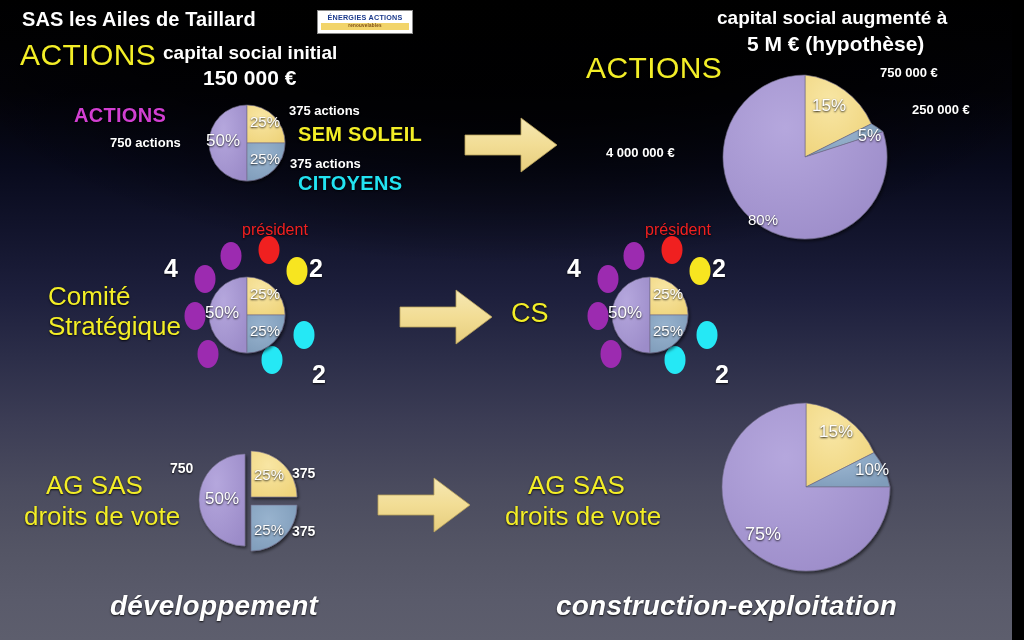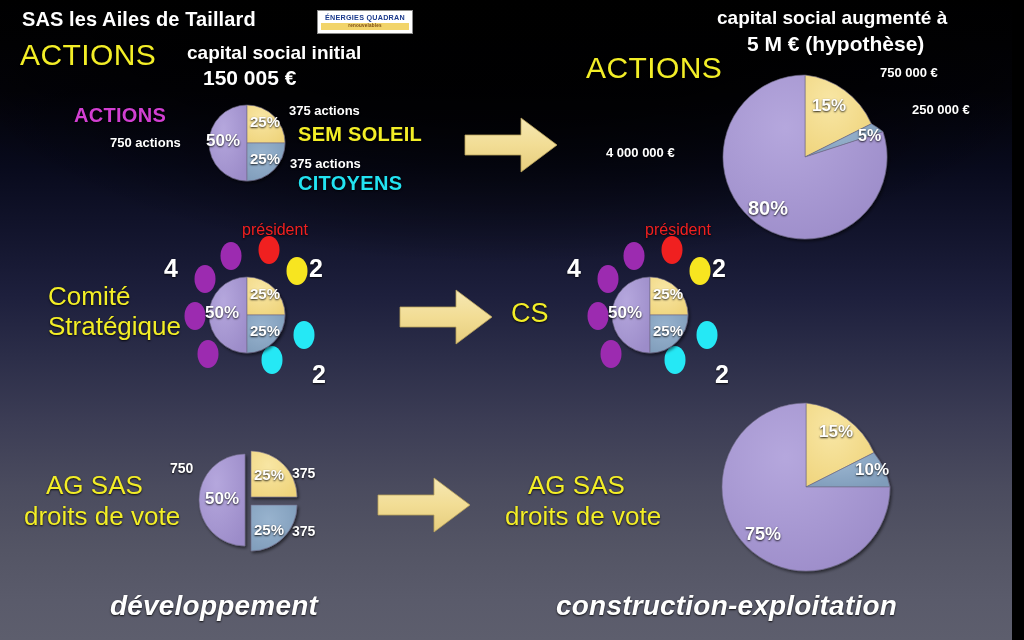--- a/index.html
+++ b/index.html
@@ -28,21 +28,21 @@
         #5d5e6d 100%);
   }
   
   .t{position:absolute;white-space:nowrap;line-height:1;}
   .white{color:#ffffff;}
   .yellow{color:#f3ee27;}
   .magenta{color:#d23fd2;}
   .cyan{color:#22e3f2;}
   .red{color:#f02020;}
 
-  .shadowtext{text-shadow:0 1px 2px rgba(0,0,0,0.85);font-weight:bold;}
+  .shadowtext{text-shadow:0 1px 2px rgba(0,0,0,0.85);}
 
   
   .h-title{font-size:20px;font-weight:600;letter-spacing:0.1px;}
   .h-actions{font-size:30px;font-weight:400;letter-spacing:0.4px;}
   .h-capital{font-size:19px;font-weight:600;}
   .h-entity{font-size:20px;font-weight:700;letter-spacing:0.3px;}
   .h-small{font-size:13px;font-weight:700;}
   .h-euro{font-size:13px;font-weight:700;}
   .h-left-label{font-size:26px;font-weight:400;}
   .h-num{font-size:25px;font-weight:700;}
@@ -78,28 +78,28 @@
   .dots{position:absolute;}
 </style>
 </head>
 <body>
 
 <div id="slide">
 
   <div class="t white h-title shadowtext" style="left:22px;top:9px;">SAS les Ailes de Taillard</div>
 
   <div class="logo" style="left:317px;top:10px;width:96px;height:24px;">
-    <div class="logo-top">ÉNERGIES QUADRAN</div>
+    <div class="logo-top">ÉNERGIES ACTIONS</div>
     <div class="logo-bot">renouvelables</div>
   </div>
 
   <div class="t yellow h-actions shadowtext" style="left:20px;top:40px;">ACTIONS</div>
 
-  <div class="t white h-capital shadowtext" style="left:163px;top:43px;margin-left:24px;">capital social initial</div>
-  <div class="t white h-capital shadowtext" style="left:203px;top:67px;font-size:21px;">150 005 €</div>
+  <div class="t white h-capital shadowtext" style="left:163px;top:43px;">capital social initial</div>
+  <div class="t white h-capital shadowtext" style="left:203px;top:67px;font-size:21px;">150 000 €</div>
 
   <div class="t magenta h-entity shadowtext" style="left:74px;top:105px;">ACTIONS</div>
   <div class="t white h-small shadowtext" style="left:110px;top:136px;">750 actions</div>
 
   <div class="t white h-small shadowtext" style="left:289px;top:104px;">375 actions</div>
   <div class="t yellow h-entity shadowtext" style="left:298px;top:124px;">SEM SOLEIL</div>
 
   <div class="t white h-small shadowtext" style="left:290px;top:157px;">375 actions</div>
   <div class="t cyan h-entity shadowtext" style="left:298px;top:173px;">CITOYENS</div>
 
@@ -156,21 +156,21 @@
 
       <path d="M82 82 L82 0 A82 82 0 0 1 148.33 48.82 Z" fill="url(#gY)" stroke="#6f6a86" stroke-width="0.6"></path>
 
       <path d="M82 82 L148.33 48.82 A82 82 0 0 1 160.00 56.66 Z" fill="url(#gB)" stroke="#6f6a86" stroke-width="0.6"></path>
 
       <path d="M82 82 L160.00 56.66 A82 82 0 1 1 82 0 Z" fill="url(#gP)" stroke="#6f6a86" stroke-width="0.6"></path>
     </g>
   </svg>
   <div class="t white shadowtext" style="left:812px;top:97px;font-size:17px;">15%</div>
   <div class="t white shadowtext" style="left:858px;top:128px;font-size:16px;">5%</div>
-  <div class="t white shadowtext" style="left:748px;top:198px;font-size:20px;">80%</div>
+  <div class="t white shadowtext" style="left:748px;top:212px;font-size:15px;">80%</div>
 
   <div class="t yellow h-left-label shadowtext" style="left:48px;top:283px;">Comité</div>
   <div class="t yellow h-left-label shadowtext" style="left:48px;top:313px;">Stratégique</div>
 
   <div class="t red h-pres shadowtext" style="left:242px;top:222px;">président</div>
 
   <svg class="dots" style="left:177px;top:240px;" width="142" height="152" viewBox="0 0 142 152">
     <g stroke="none">
 
       <ellipse cx="54" cy="16" rx="10.5" ry="14" fill="#9c2bb0"></ellipse>

